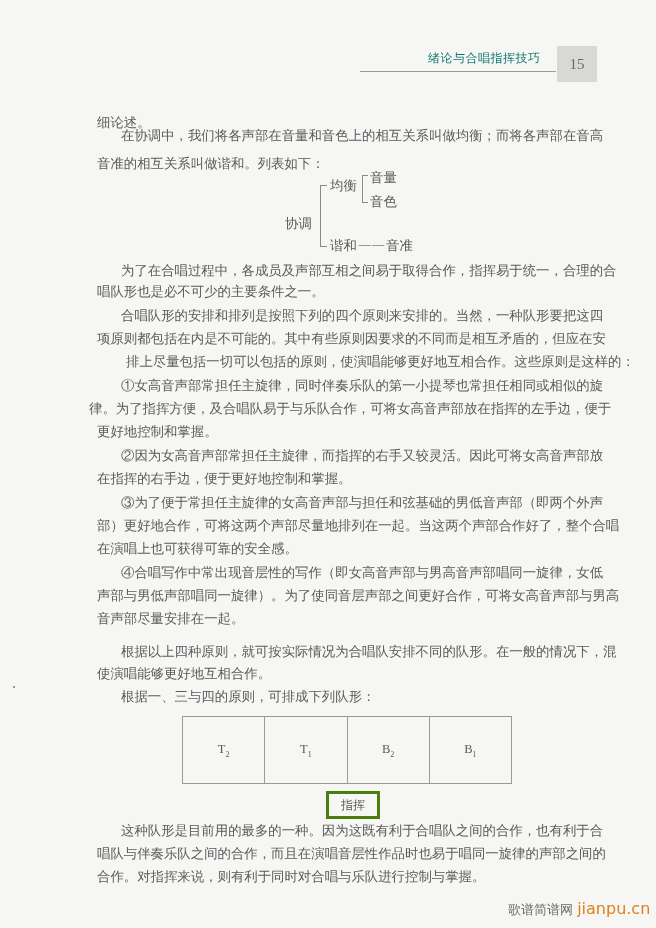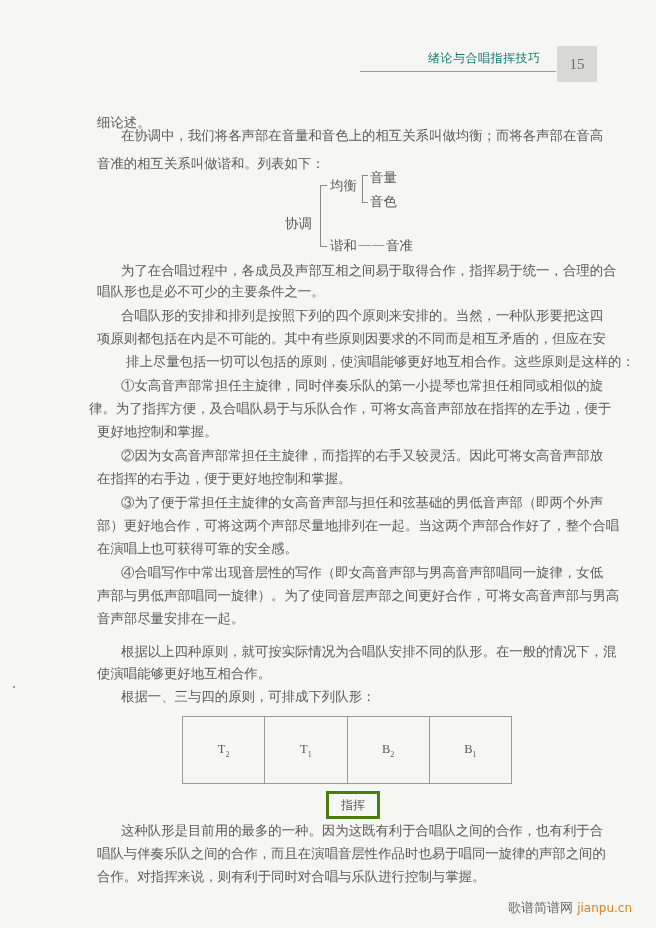--- a/index.html
+++ b/index.html
@@ -60,21 +60,21 @@
       border: 3px solid #4d7c0f;
       display: flex; align-items: center; justify-content: center;
       font-size: 12px; color: #5a5a5a;
     }
     .watermark {
       position: absolute; left: 508px; top: 899px;
       font-size: 13px; color: #6a6a6a; white-space: nowrap;
     }
     .watermark .domain {
       font-family: "DejaVu Sans", "Liberation Sans", sans-serif;
-      color: #e08020; font-size: 12px;
+      color: #e08020; font-size: 16px;
     }
     .speck { position: absolute; left: 13px; top: 686px; width: 2px; height: 2px; background: #999; }
   </style>
 </head>
 <body>
 
 <div class="header">
   <span class="header-title">绪论与合唱指挥技巧</span>
   <div class="header-rule"></div>
   <div class="page-num-box">15</div>

